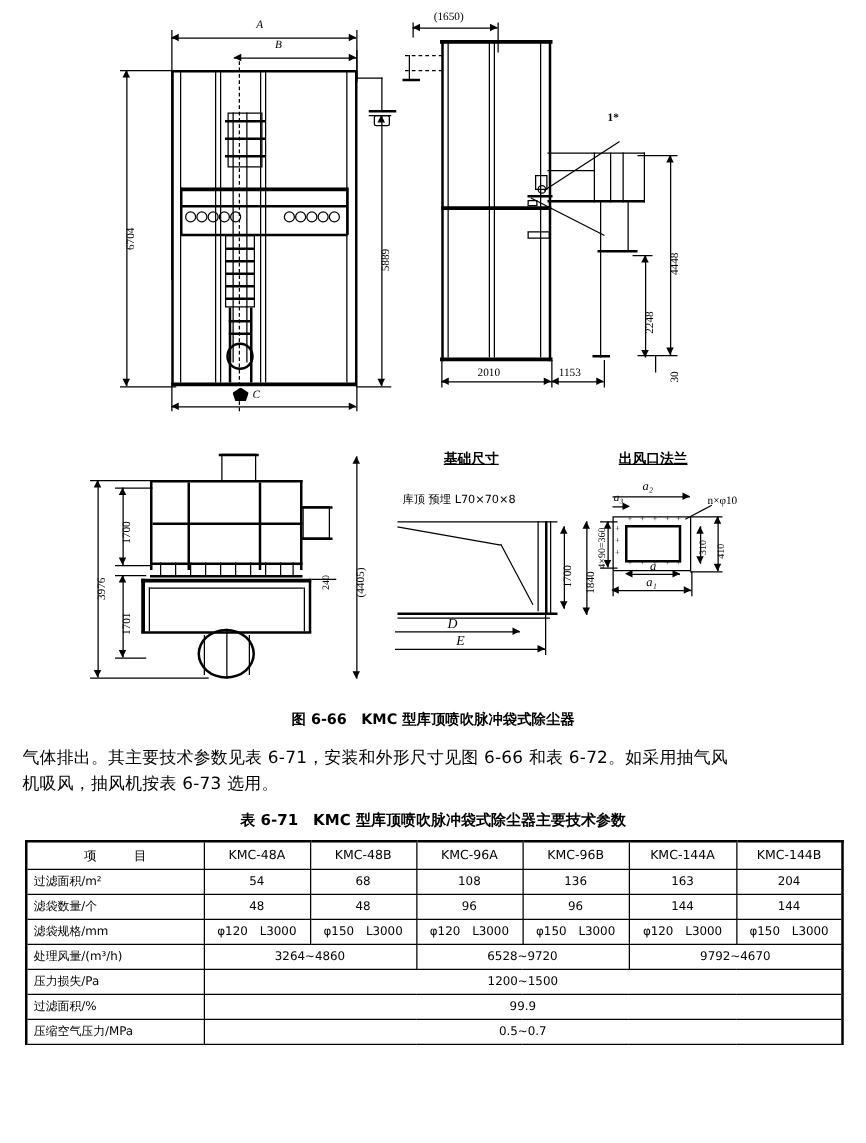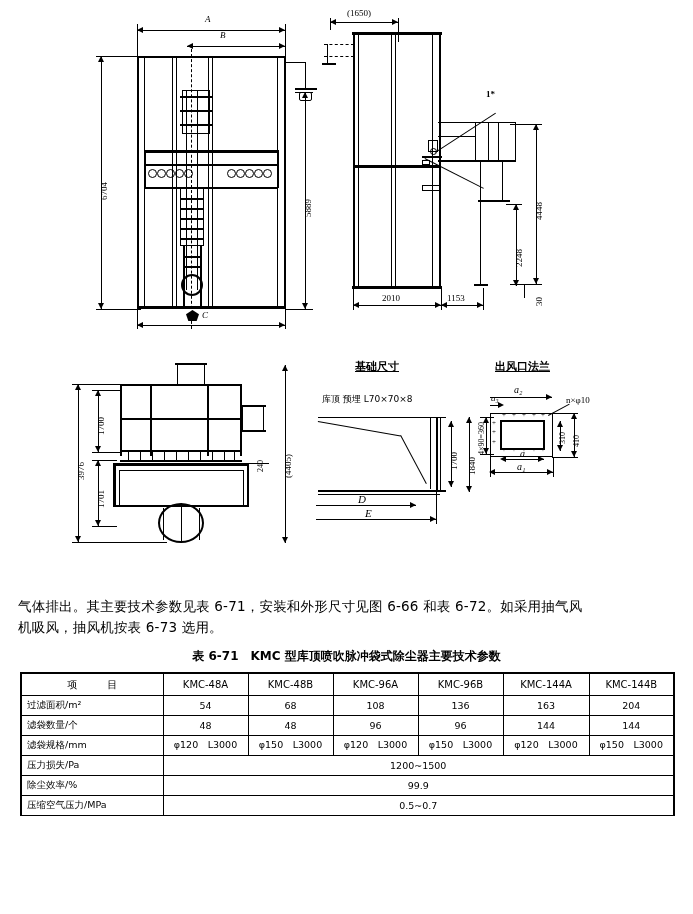--- a/index.html
+++ b/index.html
@@ -494,20 +494,21 @@
     <div class="dimtext" style="left:50px; top:93px; font-size:10px;">a</div>
 
     <div class="ln hl" style="left:20px; top:117px; width:63px;"></div>
     <div class="arrowL" style="left:19px; top:114px;"></div>
     <div class="arrowR" style="left:77px; top:114px;"></div>
     <div class="ln vl" style="left:20px; top:102px; height:20px;"></div>
     <div class="ln vl" style="left:83px; top:102px; height:20px;"></div>
     <div class="dimtext" style="left:47px; top:106px; font-size:10px;">a₁</div>
   </div>
 
+  <div class="figcaption" style="top:568px;">图 6-66　KMC 型库顶喷吹脉冲袋式除尘器</div>
 
   <div class="bodytext" style="left:18px; top:596px; width:660px;">气体排出。其主要技术参数见表 6-71，安装和外形尺寸见图 6-66 和表 6-72。如采用抽气风</div>
   <div class="bodytext" style="left:18px; top:617px; width:660px;">机吸风，抽风机按表 6-73 选用。</div>
 
   <div class="tabletitle" style="top:648px;">表 6-71　KMC 型库顶喷吹脉冲袋式除尘器主要技术参数</div>
 
   <table class="spec-table" style="left:20px; top:672px; width:653px;">
     <colgroup>
       <col style="width:142px;">
       <col style="width:85px;">
@@ -550,25 +551,31 @@
         <tr>
           <td class="rowlabel outer-l">滤袋规格/mm</td>
           <td>φ120　L3000</td>
           <td>φ150　L3000</td>
           <td>φ120　L3000</td>
           <td>φ150　L3000</td>
           <td>φ120　L3000</td>
           <td class="outer-r">φ150　L3000</td>
         </tr>
         <tr>
+          <td class="rowlabel outer-l">处理风量/(m³/h)</td>
+          <td colspan="2">3264~4860</td>
+          <td colspan="2">6528~9720</td>
+          <td colspan="2" class="outer-r">9792~4670</td>
+        </tr>
+        <tr>
           <td class="rowlabel outer-l">压力损失/Pa</td>
           <td colspan="6" class="outer-r">1200~1500</td>
         </tr>
         <tr>
-          <td class="rowlabel outer-l">除尘效率/%</td>
+          <td class="rowlabel outer-l">过滤面积/%</td>
           <td colspan="6" class="outer-r">99.9</td>
         </tr>
         <tr>
           <td class="rowlabel outer-l">压缩空气压力/MPa</td>
           <td colspan="6" class="outer-r">0.5~0.7</td>
         </tr>
       </tbody>
   </table>
 
 </div>

